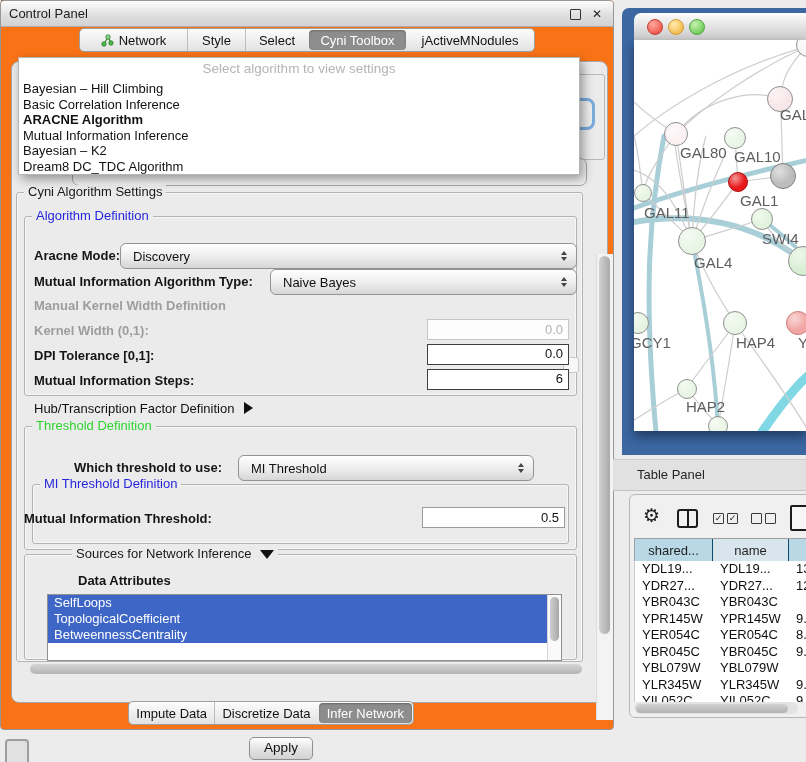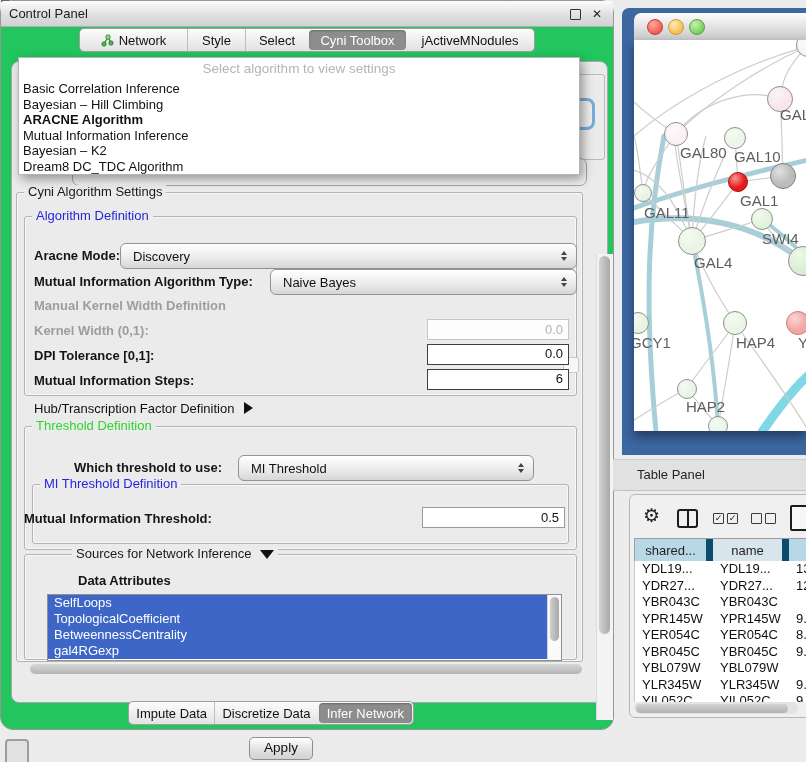--- a/index.html
+++ b/index.html
@@ -2,22 +2,22 @@
 <html><head>
 <meta charset="utf-8">
 <style>
   html,body{margin:0;padding:0;}
   body{width:806px;height:762px;overflow:hidden;background:#ececec;
        font-family:"Liberation Sans","DejaVu Sans",sans-serif;}
   #app{position:relative;width:806px;height:762px;overflow:hidden;background:#ececec;}
   .abs{position:absolute;}
 
   
-  #cp-window{left:0;top:8;width:612px;height:728px;background:#22c55e;
-             border:1px solid #979797;border-radius:13px;}
+  #cp-window{left:0;top:8;width:612px;height:728px;background:#f97316;
+             border:1px solid #979797;border-radius:4px;}
   #cp-titlebar{left:0;top:0;width:100%;height:25px;border-radius:3px 3px 0 0;
     background:linear-gradient(#fdfdfd,#dedede 60%,#d2d2d2);border-bottom:1px solid #aeaeae;}
   #cp-title{left:8px;top:0;line-height:25px;font-size:13px;color:#1c1c1c;}
   .winbtn{top:7px;width:12px;height:12px;line-height:12px;text-align:center;
           font-size:12px;color:#222;cursor:default;}
   #float-btn{right:32px;top:8px;width:9px;height:9px;border:1.5px solid #333;border-radius:1px;}
   #close-btn{right:10px;font-weight:bold;}
 
   
   .tabstrip{height:24px;display:flex;border:1px solid #9f9f9f;border-radius:5px;
@@ -140,21 +140,21 @@
                      margin-left:-1px;background:#1c1c1c;}
   .cb{position:absolute;top:18px;width:9px;height:9px;border:1.5px solid #3a3a3a;border-radius:1px;
       font-size:9px;line-height:9px;text-align:center;color:#222;}
   #page-icon{left:160px;top:10px;width:20px;height:22px;border:2px solid #1c1c1c;border-radius:2px;
              background:#f6f6f6;}
 
   
   #thead{left:634px;top:538px;height:23px;display:flex;border-top:1px solid #9f9f9f;
          border-left:1px solid #9f9f9f;border-bottom:1px solid #8f8f8f;}
   .hcell{height:23px;line-height:23px;text-align:center;font-size:13px;color:#1f1f1f;
-         border-right:7px solid #0c4a6e;box-sizing:border-box;}
+         border-right:1px solid #0c4a6e;box-sizing:border-box;}
   #table-rows{left:634px;top:561px;width:200px;height:141px;overflow:hidden;background:#fff;
               border-left:1px solid #c9c9c9;}
   .trow{display:flex;height:16.5px;}
   .tcell{font-size:13px;color:#101010;line-height:16.5px;white-space:nowrap;overflow:hidden;
          padding-left:7px;box-sizing:border-box;}
   #t-hscroll{left:634px;top:702px;width:164px;height:12px;background:#e3e3e3;border-radius:6px;}
   #t-hthumb{position:absolute;left:2px;top:1.5px;width:152px;height:9px;border-radius:5px;
             background:linear-gradient(#d2d2d2,#b2b2b2);}
 
   
@@ -275,21 +275,20 @@
       <div class="gtitle" style="left:20px;top:485px;color:#1a1a1a;margin-left:40px;">
         <span>Sources for Network Inference</span><span class="arrow-down"></span>
       </div>
       <div class="blbl" style="left:18px;top:511px;margin-left:48px;">Data Attributes</div>
 
       <div class="abs" id="attr-list" style="left:35px;top:532px;">
         <div id="attr-items">
             <div class="attr-item" style="background: rgb(61, 102, 198);">SelfLoops</div>
             <div class="attr-item" style="background: rgb(61, 102, 198);">TopologicalCoefficient</div>
             <div class="attr-item" style="background: rgb(61, 102, 198);">BetweennessCentrality</div>
-            <div class="attr-item" style="background: rgb(61, 102, 198);">gal4RGexp</div>
           </div>
         <div id="attr-scroll">
           <div id="attr-thumb"></div>
         </div>
       </div>
 
       <div class="abs" id="apply-btn">Apply</div>
     </div>
 
     <div class="abs tabstrip" style="left:127px;top:700px;width:286px;">
@@ -301,22 +300,22 @@
       </div>
       <div class="tab sel" style="width:94px;">
         <span>Infer Network</span>
       </div>
     </div>
   </div>
 
   <div class="abs" id="algo-popup">
     <div class="abs" id="dd-prompt">Select algorithm to view settings</div>
     <div class="abs" id="dd-items">
+        <div class="dd-item">Bayesian – Hill Climbing</div>
         <div class="dd-item">Basic Correlation Inference</div>
-        <div class="dd-item">Bayesian – Hill Climbing</div>
         <div class="dd-item bold">ARACNE Algorithm</div>
         <div class="dd-item">Mutual Information Inference</div>
         <div class="dd-item">Bayesian – K2</div>
         <div class="dd-item">Dream8 DC_TDC Algorithm</div>
       </div>
   </div>
 
   <div class="abs" id="net-frame">
     <div class="abs" id="net-titlebar">
       <div class="tl" id="tl-red"></div>

